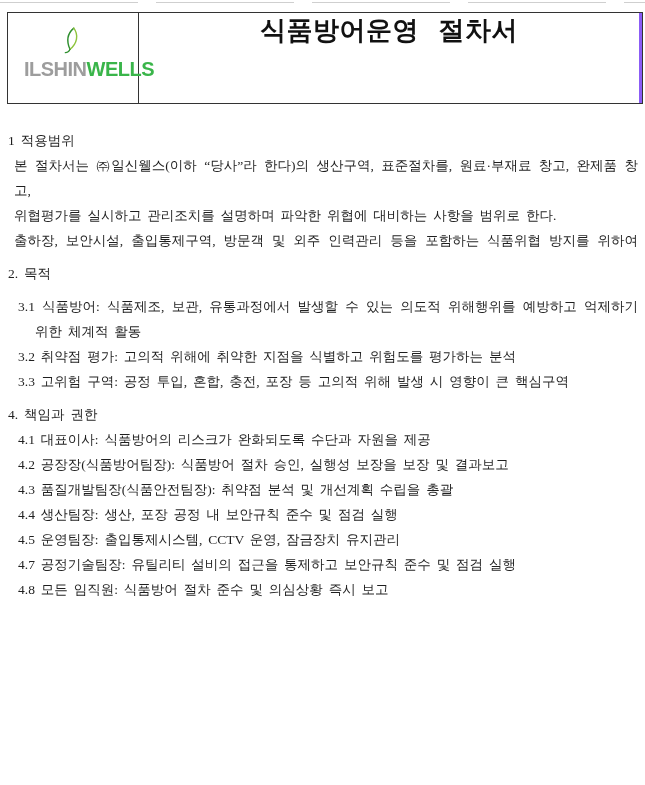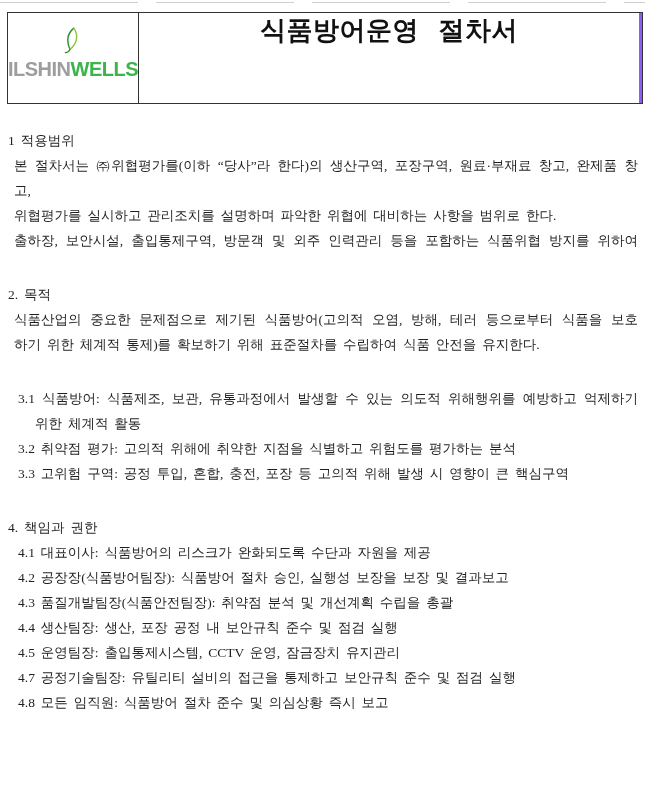--- a/index.html
+++ b/index.html
@@ -7,41 +7,41 @@
   .page { position:relative; width:645px; height:785px; background:#fff; overflow:hidden; }
 
   .top-tick-line { position:absolute; top:2px; left:0; width:645px; height:1px;
     background:repeating-linear-gradient(90deg,#cfcfcf 0 138px, transparent 138px 156px); }
 
   
   .hdr { position:absolute; left:7px; top:12px; width:636px; height:92px;
     display:flex; border:1px solid #333; box-sizing:border-box; background:#fff; }
   .logo-cell { width:131px; border-right:1px solid #333; position:relative; box-sizing:border-box; }
   .leaf { position:absolute; top:13px; left:50%; transform:translateX(-58%); }
-  .logo-text { position:absolute; bottom:22px; left:0; width:100%; text-align:center;
+  .logo-text { position:absolute; bottom:22px; left:16px; width:100%; text-align:center;
     font-size:20px; font-weight:bold; letter-spacing:-0.5px; white-space:nowrap; }
   .logo-gray { color:#9d9d9d; }
   .logo-green { color:#3ab54a; }
   .title-cell { flex:1; display:flex; justify-content:center;
     border-right:3px solid #8b5cf6; box-sizing:border-box; }
   .doc-title { font-size:26px; font-weight:bold; color:#111; letter-spacing:0.5px;
     word-spacing:12px; white-space:nowrap; }
   .info-cell { width:202px; display:flex; flex-direction:column; box-sizing:border-box; }
   .info-row { flex:1; display:flex; border-bottom:1px solid #333; box-sizing:border-box; }
   .info-row:last-child { border-bottom:none; }
   .info-label { width:71px; border-right:1px solid #333; box-sizing:border-box;
     display:flex; align-items:center; justify-content:center; font-size:13px; color:#111; }
   .info-value { flex:1; display:flex; align-items:center; justify-content:center;
     font-size:13px; color:#111; }
 
   
   .content { position:absolute; left:8px; top:104px; width:630px;
     font-size:13.5px; line-height:25px; word-spacing:2.5px; color:#1f1f1f;font-family:Liberation Serif, serif; }
   .sec1 { margin-top:24px; }
-  .sec { margin-top:29px; }
+  .sec { margin-top:8px; }
   .h { font-weight:normal; }
   .p { margin-left:6px; width:624px; }
   .items { margin-left:10px; width:620px; }
   .line { display:block; }
   .just { text-align:justify; text-align-last:justify; }
   .cont { padding-left:17px; box-sizing:border-box; }
 </style>
 </head>
 <body>
 
@@ -60,32 +60,28 @@
     <div class="title-cell">
       <div class="doc-title">식품방어운영 절차서</div>
     </div>
   </div>
 
   <div class="content">
 
     <div class="sec1">
       <div class="h">1 적용범위</div>
       <div class="p">
-        <span class="line just">본 절차서는 ㈜위협평가를(이하 “당사”라 한다)의 생산구역, 포장구역, 원료·부재료 창고, 완제품 창고,</span>
+        <span class="line just">본 절차서는 ㈜일신웰스(이하 “당사”라 한다)의 생산구역, 표준절차를, 원료·부재료 창고, 완제품 창고,</span>
         <span class="line">위협평가를 실시하고 관리조치를 설명하며 파악한 위협에 대비하는 사항을 범위로 한다.</span>
         <span class="line just">출하장, 보안시설, 출입통제구역, 방문객 및 외주 인력관리 등을 포함하는 식품위협 방지를 위하여</span>
       </div>
     </div>
 
     <div class="sec">
       <div class="h">2. 목적</div>
-      <div class="p">
-        <span class="line just">식품산업의 중요한 문제점으로 제기된 식품방어(고의적 오염, 방해, 테러 등으로부터 식품을 보호</span>
-        <span class="line">하기 위한 체계적 통제)를 확보하기 위해 표준절차를 수립하여 식품 안전을 유지한다.</span>
-      </div>
     </div>
 
     <div class="sec">
       <div class="items">
         <div>
           <span class="line just">3.1 식품방어: 식품제조, 보관, 유통과정에서 발생할 수 있는 의도적 위해행위를 예방하고 억제하기</span>
           <span class="line cont">위한 체계적 활동</span>
         </div>
         <div>
           <span class="line">3.2 취약점 평가: 고의적 위해에 취약한 지점을 식별하고 위험도를 평가하는 분석</span>

